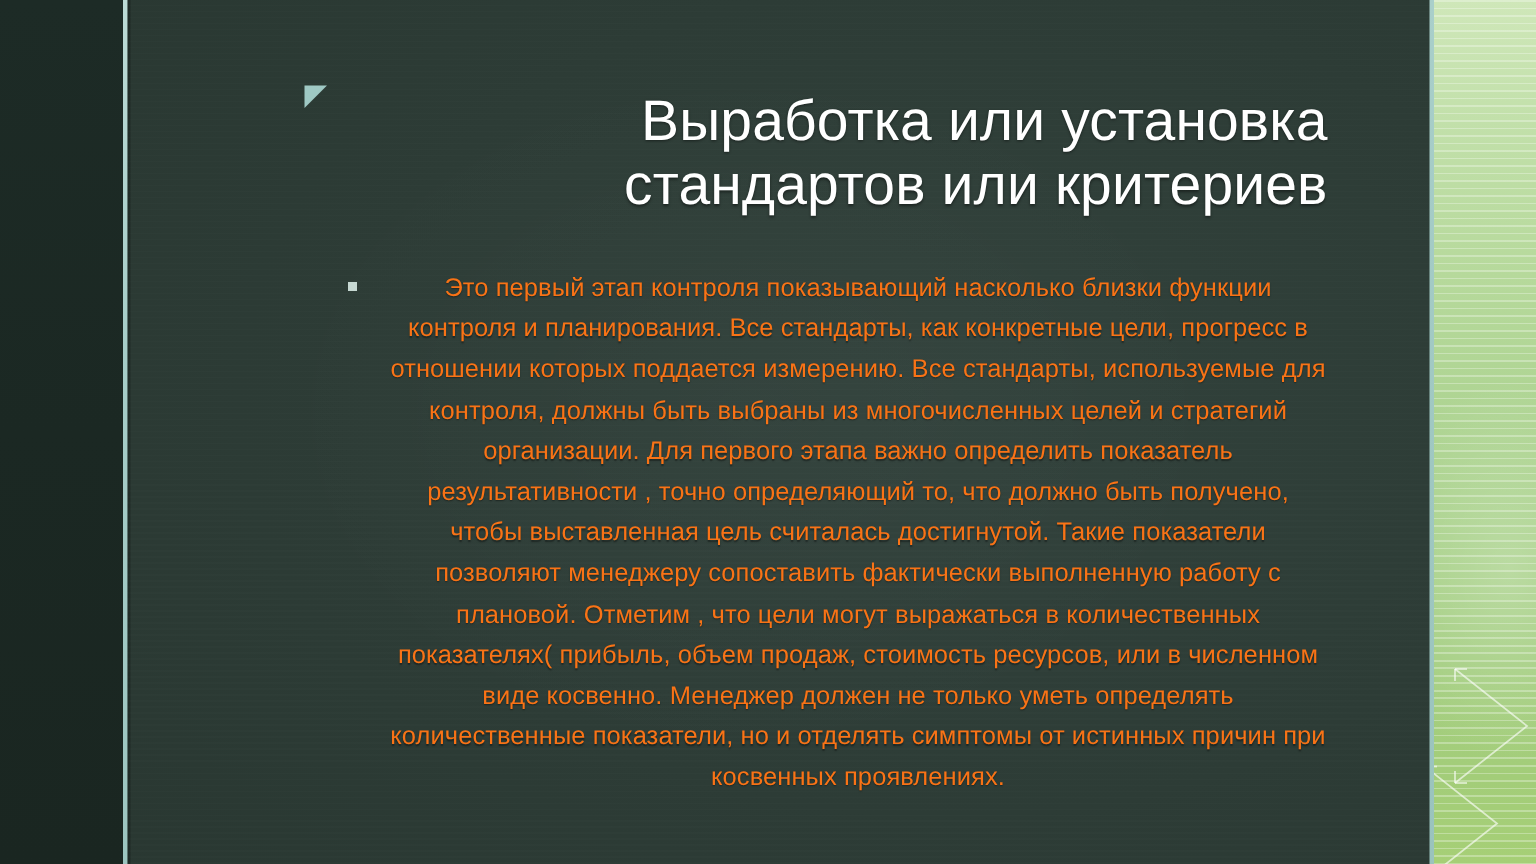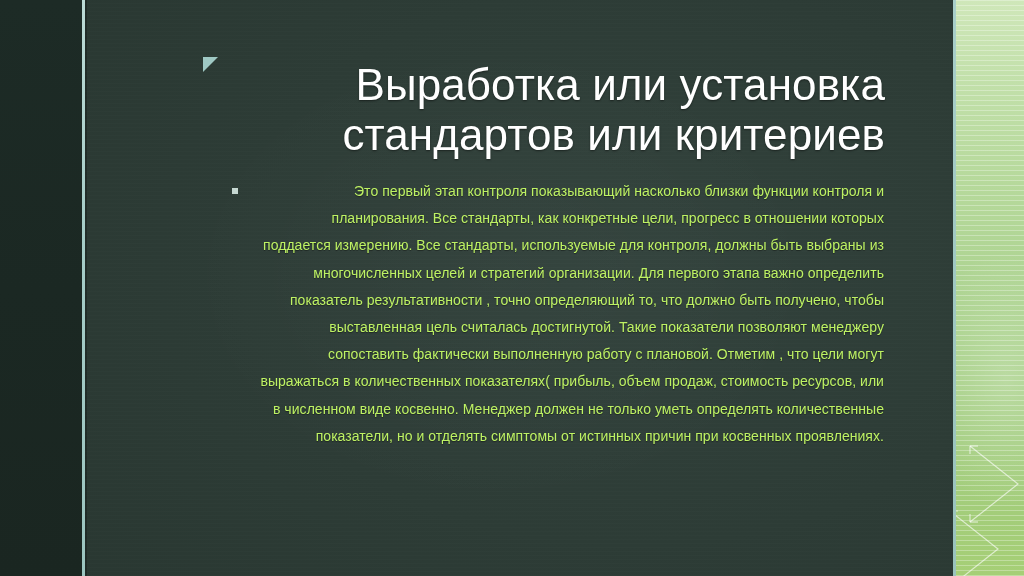--- a/index.html
+++ b/index.html
@@ -106,21 +106,21 @@
   }
 
   
   .title-block {
     position: absolute;
     left: 232px; top: 60px;
     width: 653px;
   }
   .title-text {
     margin: 0;
-    font-size: 44px;
+    font-size: 38px;
     line-height: 1.13;
     font-weight: 400;
     color: #ffffff;
     text-align: right;
     letter-spacing: 0.1px;
     text-shadow: 0 1px 2px rgba(0,0,0,0.45);
   }
   .title-marker {
     position: absolute;
     left: 203px; top: 57px;
@@ -142,24 +142,24 @@
   .body-bullet {
     flex: 0 0 auto;
     width: 6px; height: 6px;
     background: #c6d8d2;
     margin-top: 10px;
     margin-right: 22px;
   }
   .body-text {
     flex: 1 1 auto;
     margin: 0;
-    font-size: 14px;
+    font-size: 17px;
     line-height: 27.2px;
-    color: #bef264;
-    text-align: right;
+    color: #f97316;
+    text-align: center;
     letter-spacing: 0.05px;
     text-shadow: 0 1px 1px rgba(0,0,0,0.40);
   }
 </style>
 </head>
 <body>
 
 <div class="slide">
 
   <div class="bg-main"></div>

